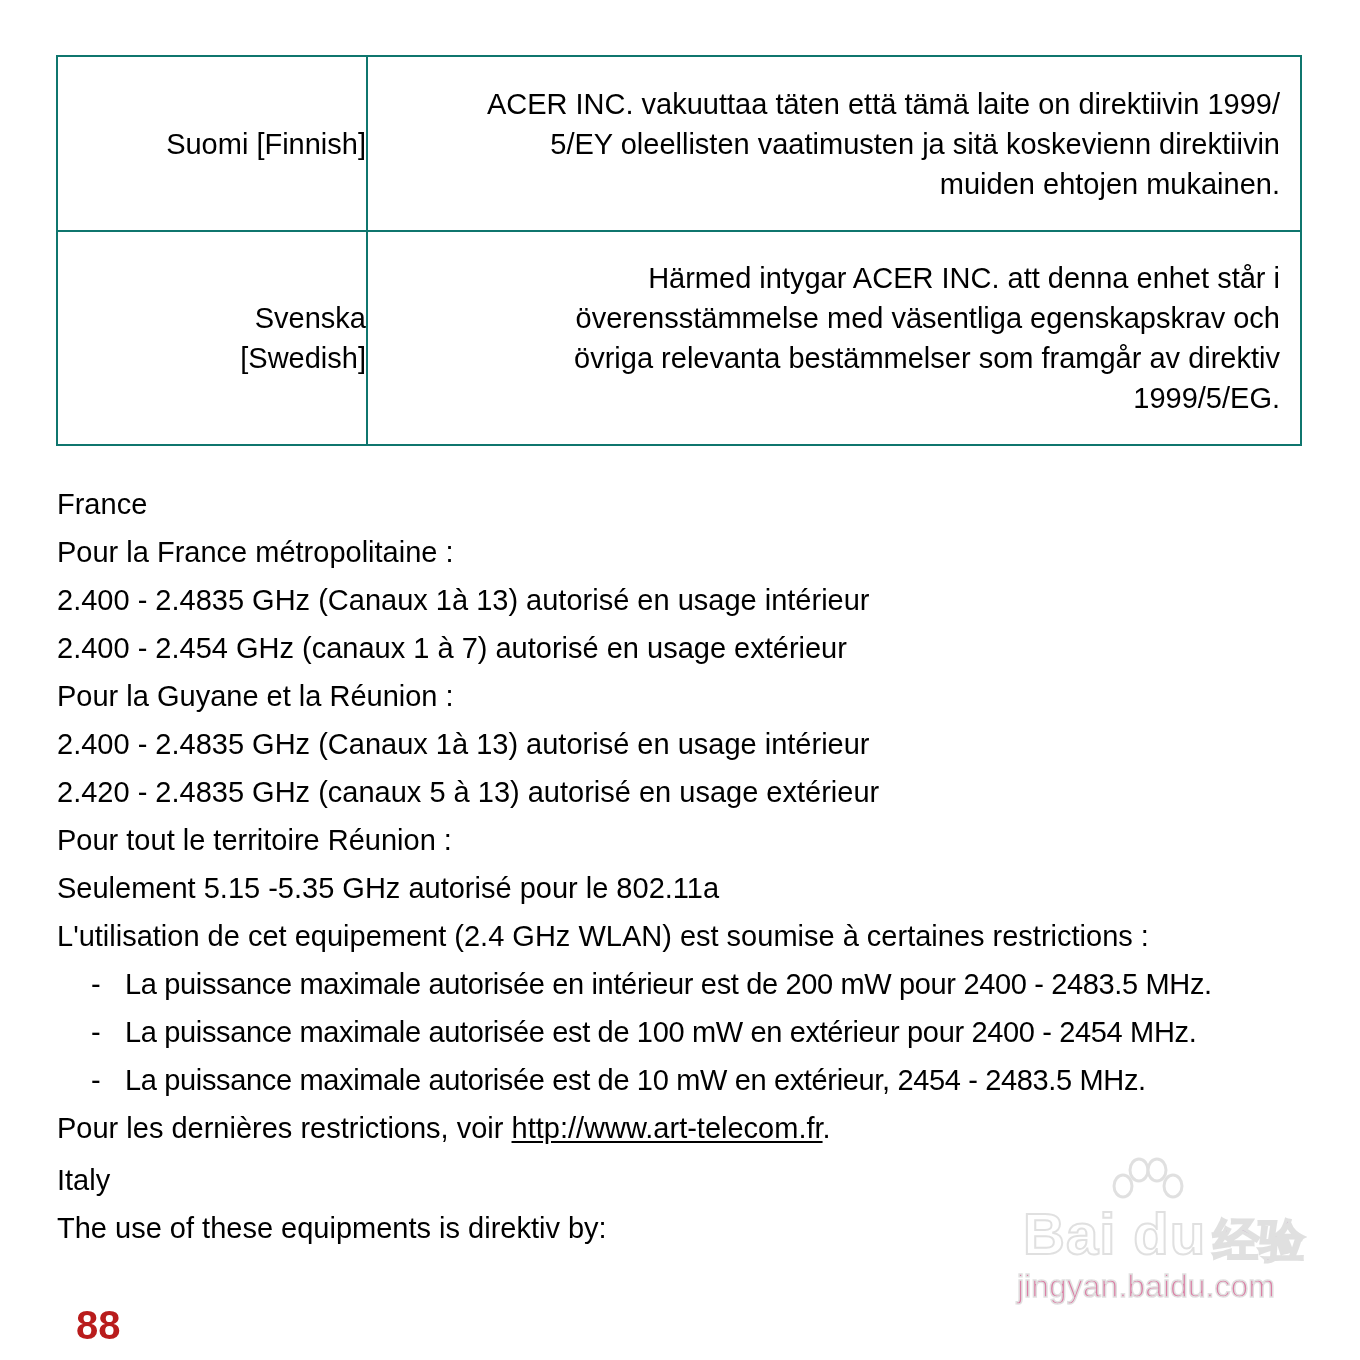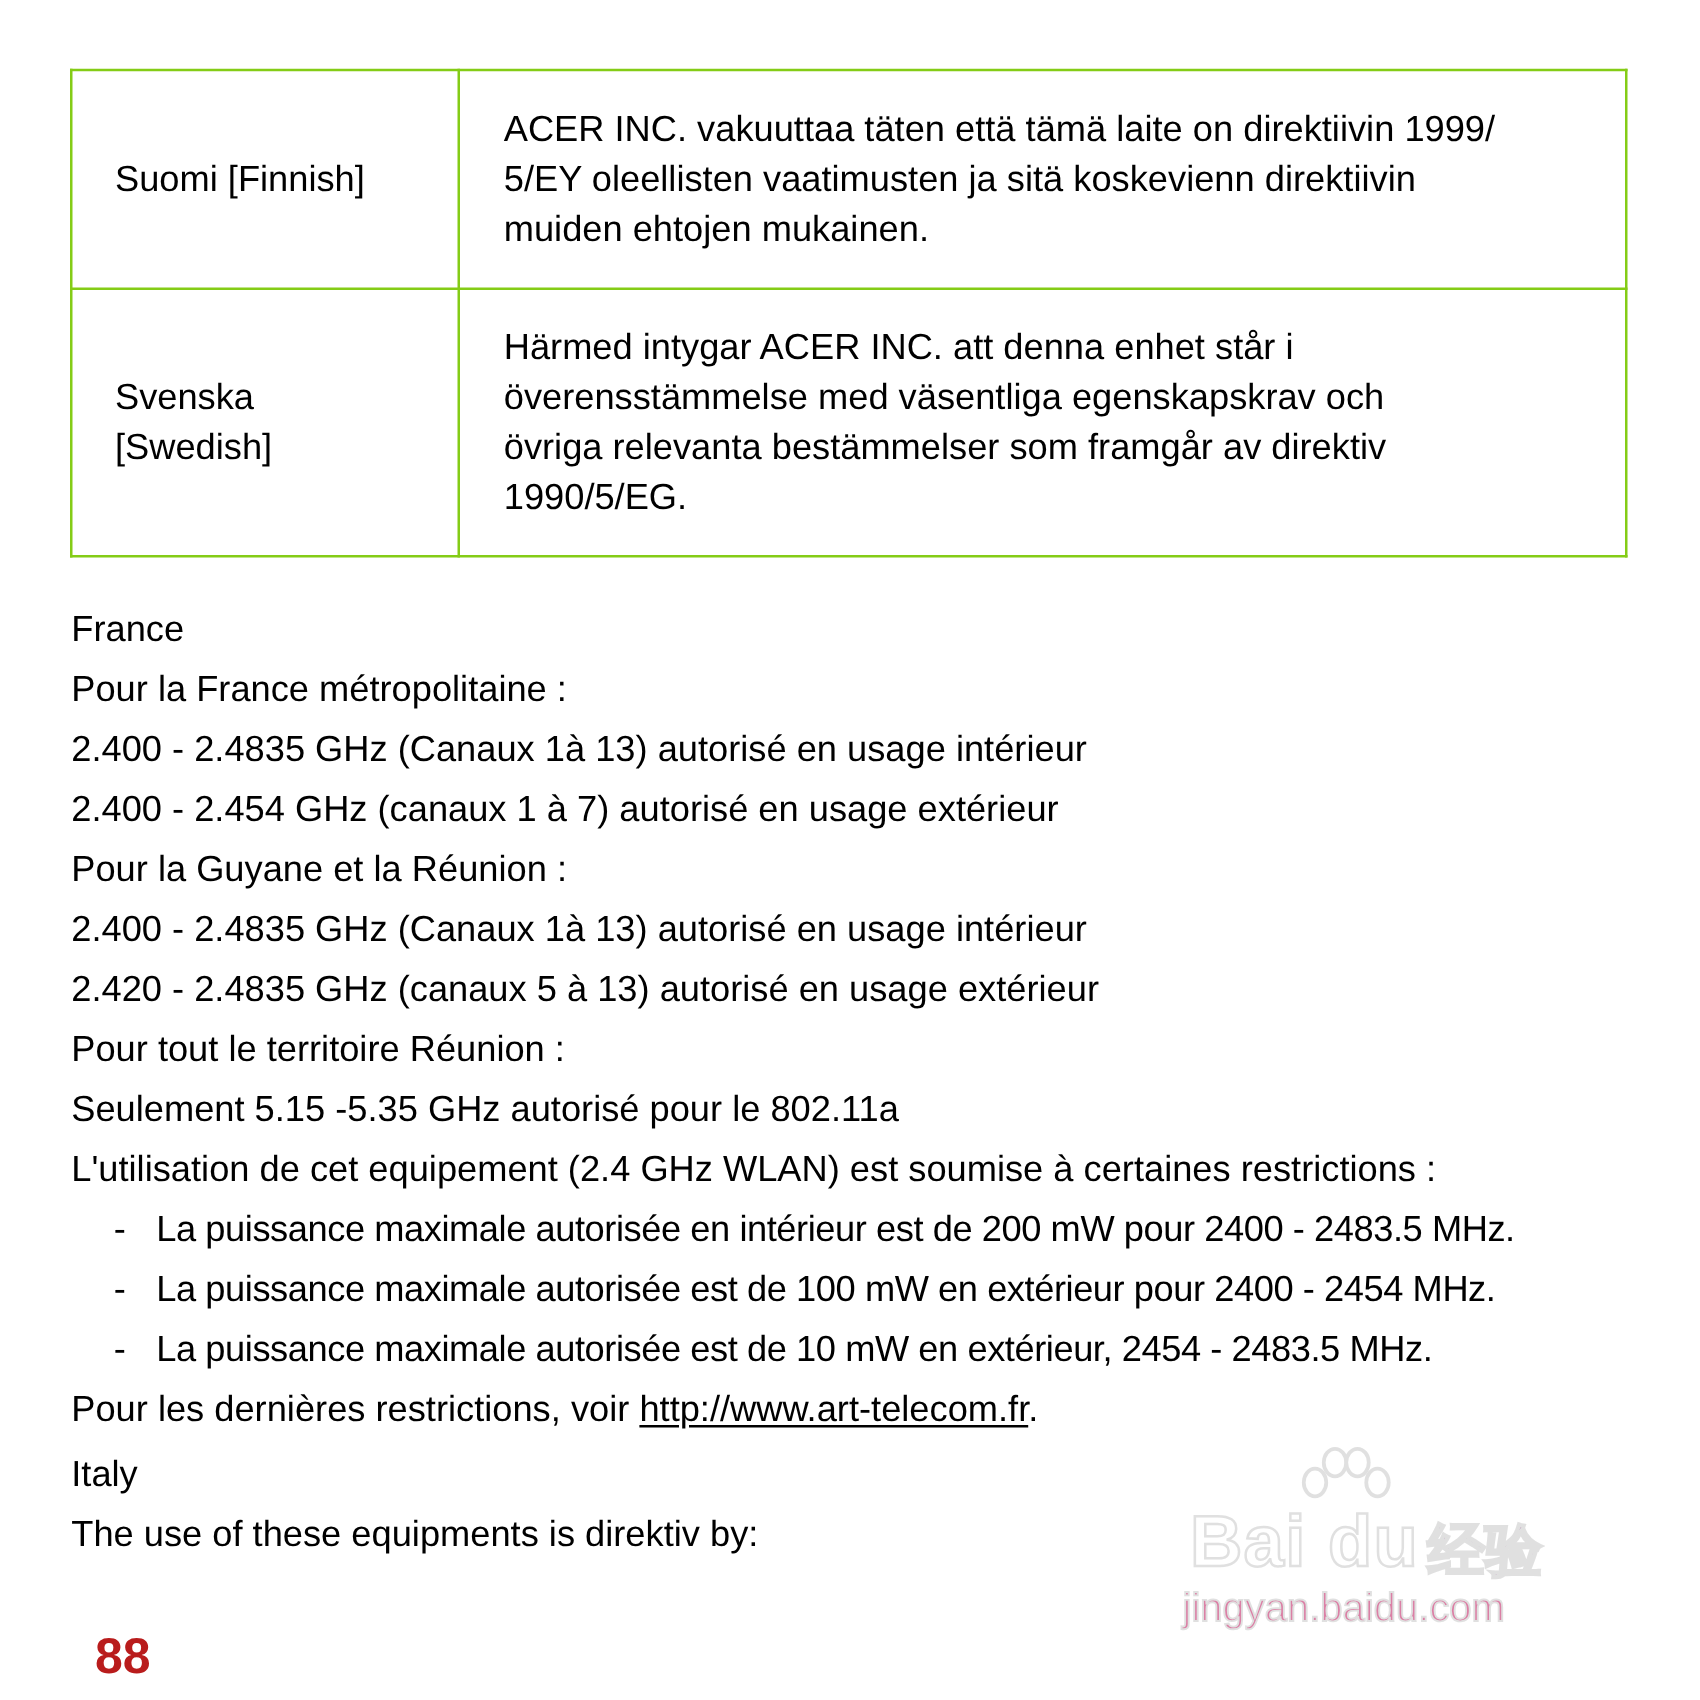--- a/index.html
+++ b/index.html
@@ -23,23 +23,24 @@
   table.decl {
     position: absolute;
     left: 56px;
     top: 55px;
     width: 1246px;
     border-collapse: collapse;
     font-size: 29px;
     line-height: 40px;
   }
   table.decl td {
-    border: 2px solid #84cc16;
+    border: 2px solid #0f766e;
     vertical-align: middle;
     padding: 0;
+    text-align: right;
   }
   td.lang {
     width: 310px;
     padding-left: 34px !important;
     box-sizing: border-box;
   }
   td.text {
     padding-left: 35px !important;
     padding-right: 20px !important;
   }
@@ -85,21 +86,21 @@
     left: 56px;
     top: 1303px;
     font-size: 40px;
     font-weight: bold;
     color: #b91c1c;
     margin-left: 20px;
   }
 
   .watermark {
     position: absolute;
-    left: 942px;
+    left: 1013px;
     top: 1160px;
     width: 320px;
     height: 150px;
     opacity: 0.55;
   }
   .wm-brand {
     position: absolute;
     left: 10px;
     top: 40px;
     font-size: 58px;
@@ -150,21 +151,21 @@
     </tr>
     <tr class="row-sv">
       <td class="lang">
         <div>Svenska</div>
         <div>[Swedish]</div>
       </td>
       <td class="text">
         <div>Härmed intygar ACER INC. att denna enhet står i</div>
         <div>överensstämmelse med väsentliga egenskapskrav och</div>
         <div>övriga relevanta bestämmelser som framgår av direktiv</div>
-        <div>1990/5/EG.</div>
+        <div>1999/5/EG.</div>
       </td>
     </tr>
   </tbody>
     </table>
 
   <div class="body-block">
     <div class="line heading">France</div>
     <div class="line">Pour la France métropolitaine :</div>
     <div class="line">2.400 - 2.4835 GHz (Canaux 1à 13) autorisé en usage intérieur</div>
     <div class="line">2.400 - 2.454 GHz (canaux 1 à 7) autorisé en usage extérieur</div>

